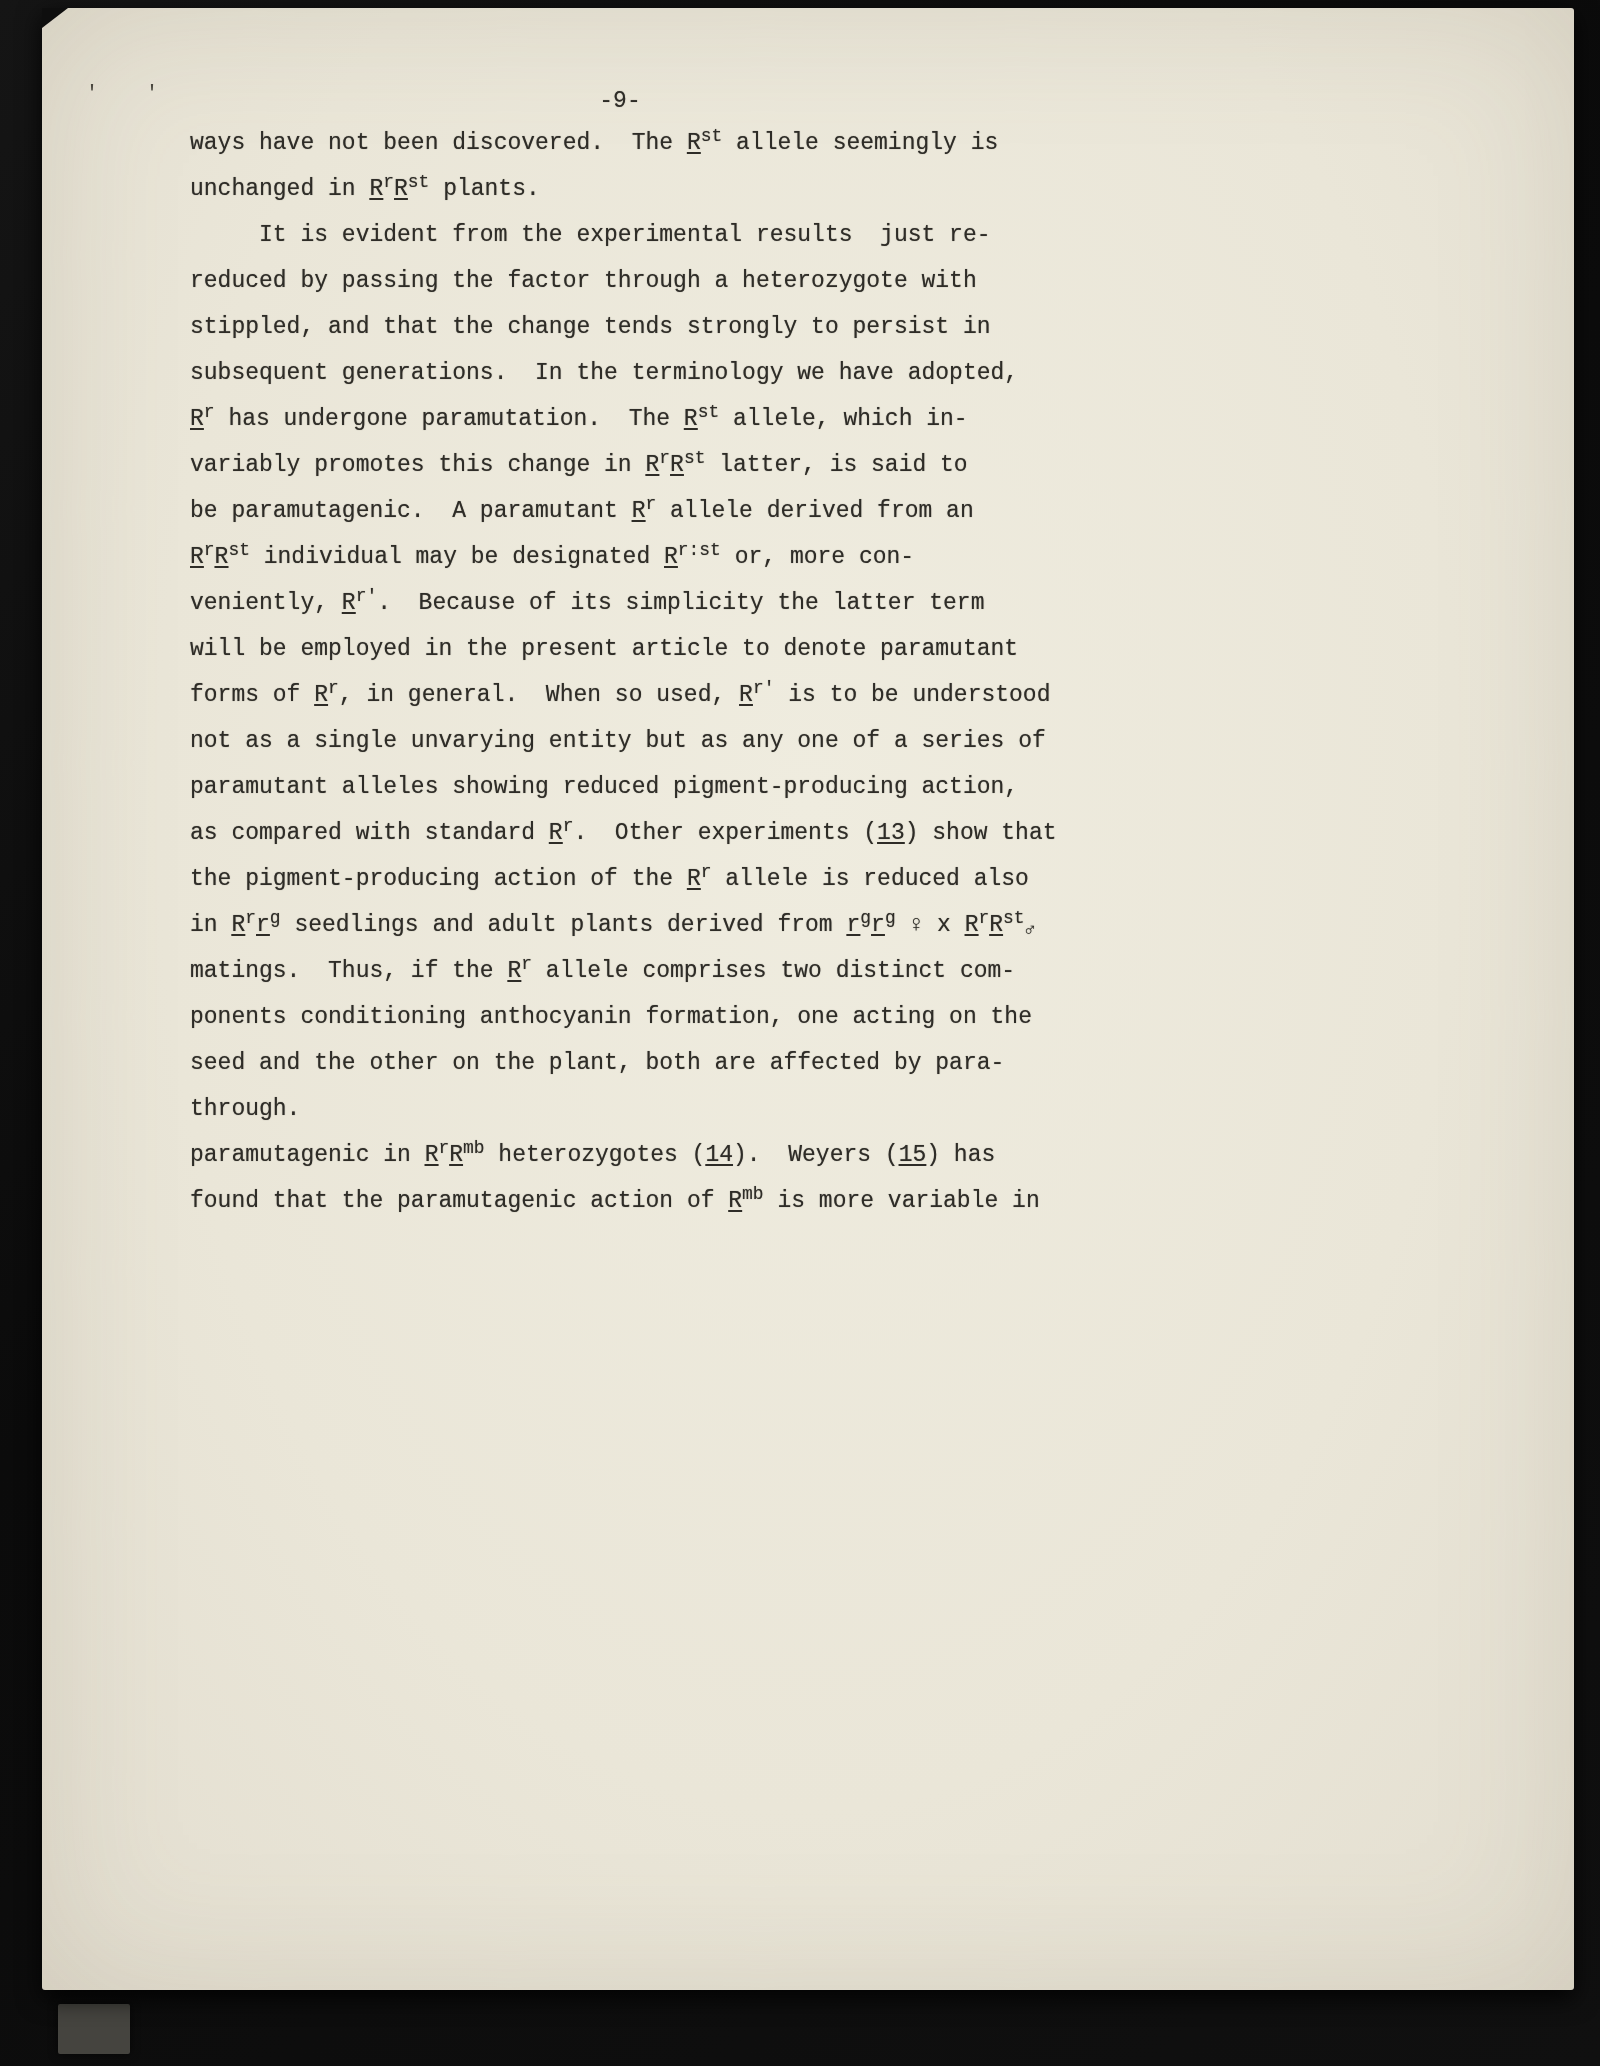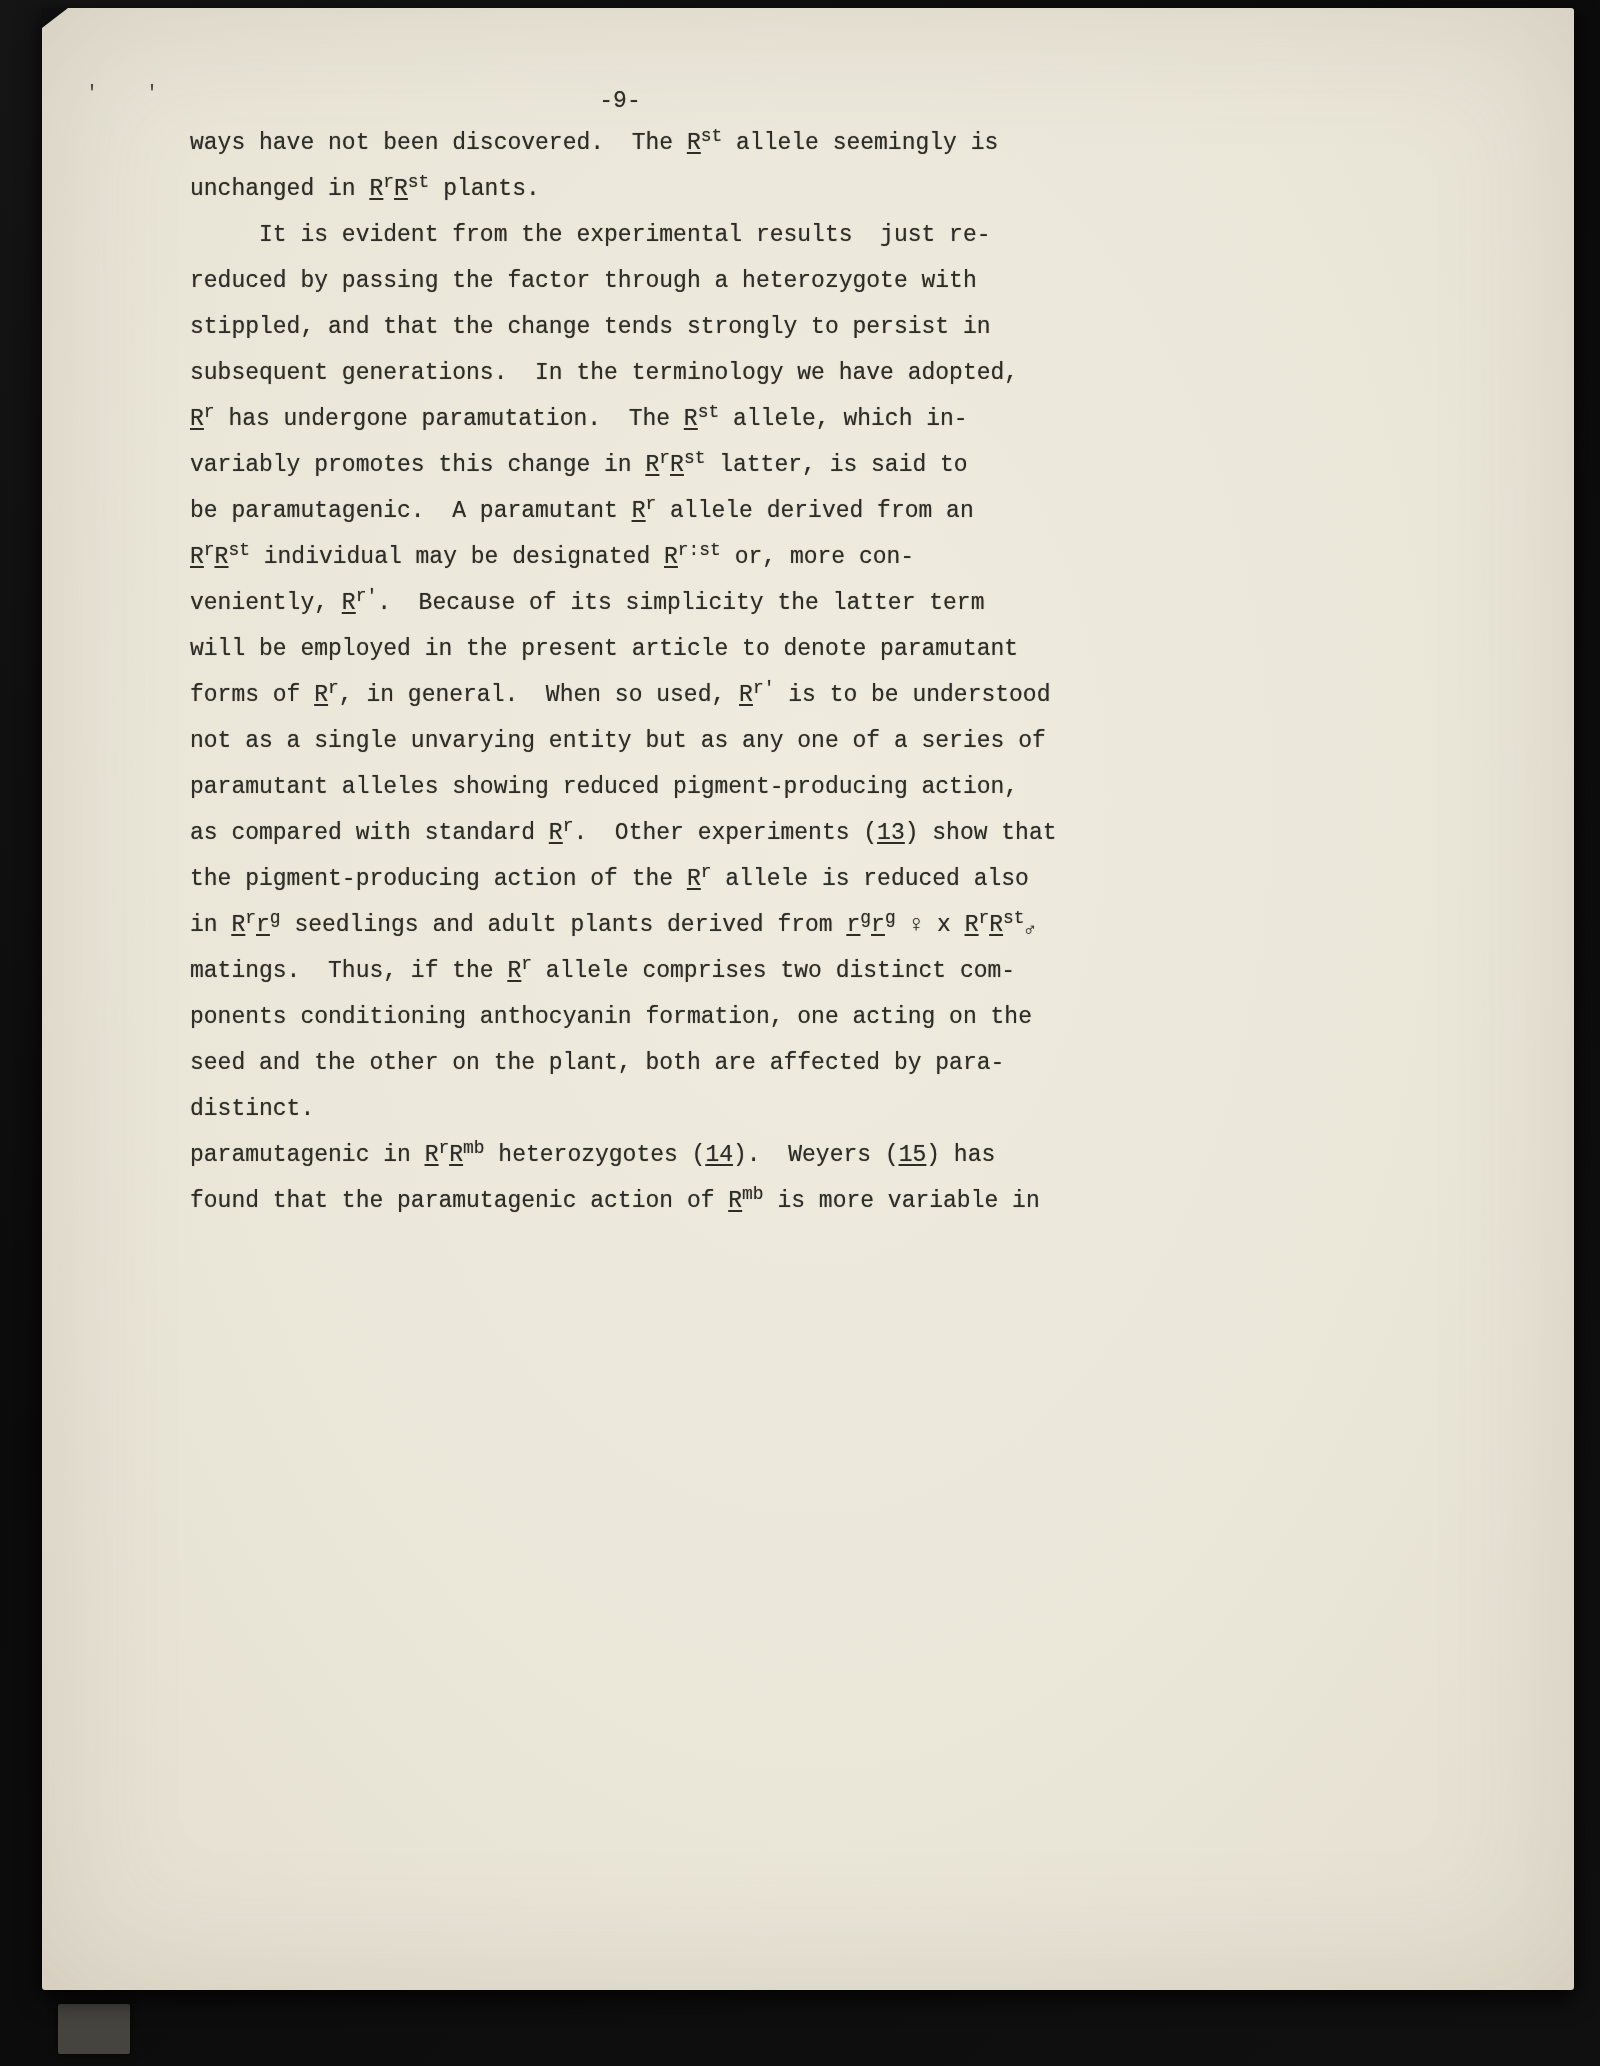--- a/index.html
+++ b/index.html
@@ -104,18 +104,18 @@
         <div class="line"><span>will be employed in the present article to denote paramutant</span></div>
         <div class="line"><span>forms of </span><span class="u">R</span><span class="sup">r</span><span>, in general.  When so used, </span><span class="u">R</span><span class="sup">r'</span><span> is to be understood</span></div>
         <div class="line"><span>not as a single unvarying entity but as any one of a series of</span></div>
         <div class="line"><span>paramutant alleles showing reduced pigment-producing action,</span></div>
         <div class="line"><span>as compared with standard </span><span class="u">R</span><span class="sup">r</span><span>.  Other experiments (</span><span class="u">13</span><span>) show that</span></div>
         <div class="line"><span>the pigment-producing action of the </span><span class="u">R</span><span class="sup">r</span><span> allele is reduced also</span></div>
         <div class="line"><span>in </span><span class="u">R</span><span class="sup">r</span><span class="u">r</span><span class="sup">g</span><span> seedlings and adult plants derived from </span><span class="u">r</span><span class="sup">g</span><span class="u">r</span><span class="sup">g</span><span> ♀ x </span><span class="u">R</span><span class="sup">r</span><span class="u">R</span><span class="sup">st</span><span class="sub">♂</span></div>
         <div class="line"><span>matings.  Thus, if the </span><span class="u">R</span><span class="sup">r</span><span> allele comprises two distinct com-</span></div>
         <div class="line"><span>ponents conditioning anthocyanin formation, one acting on the</span></div>
         <div class="line"><span>seed and the other on the plant, both are affected by para-</span></div>
-        <div class="line"><span>distinct.</span></div>
+        <div class="line"><span>through.</span></div>
         <div class="line"><span>paramutagenic in </span><span class="u">R</span><span class="sup">r</span><span class="u">R</span><span class="sup">mb</span><span> heterozygotes (</span><span class="u">14</span><span>).  Weyers (</span><span class="u">15</span><span>) has</span></div>
         <div class="line"><span>found that the paramutagenic action of </span><span class="u">R</span><span class="sup">mb</span><span> is more variable in</span></div>
       </div>
   </div>
 </div>
 
 </body></html>

